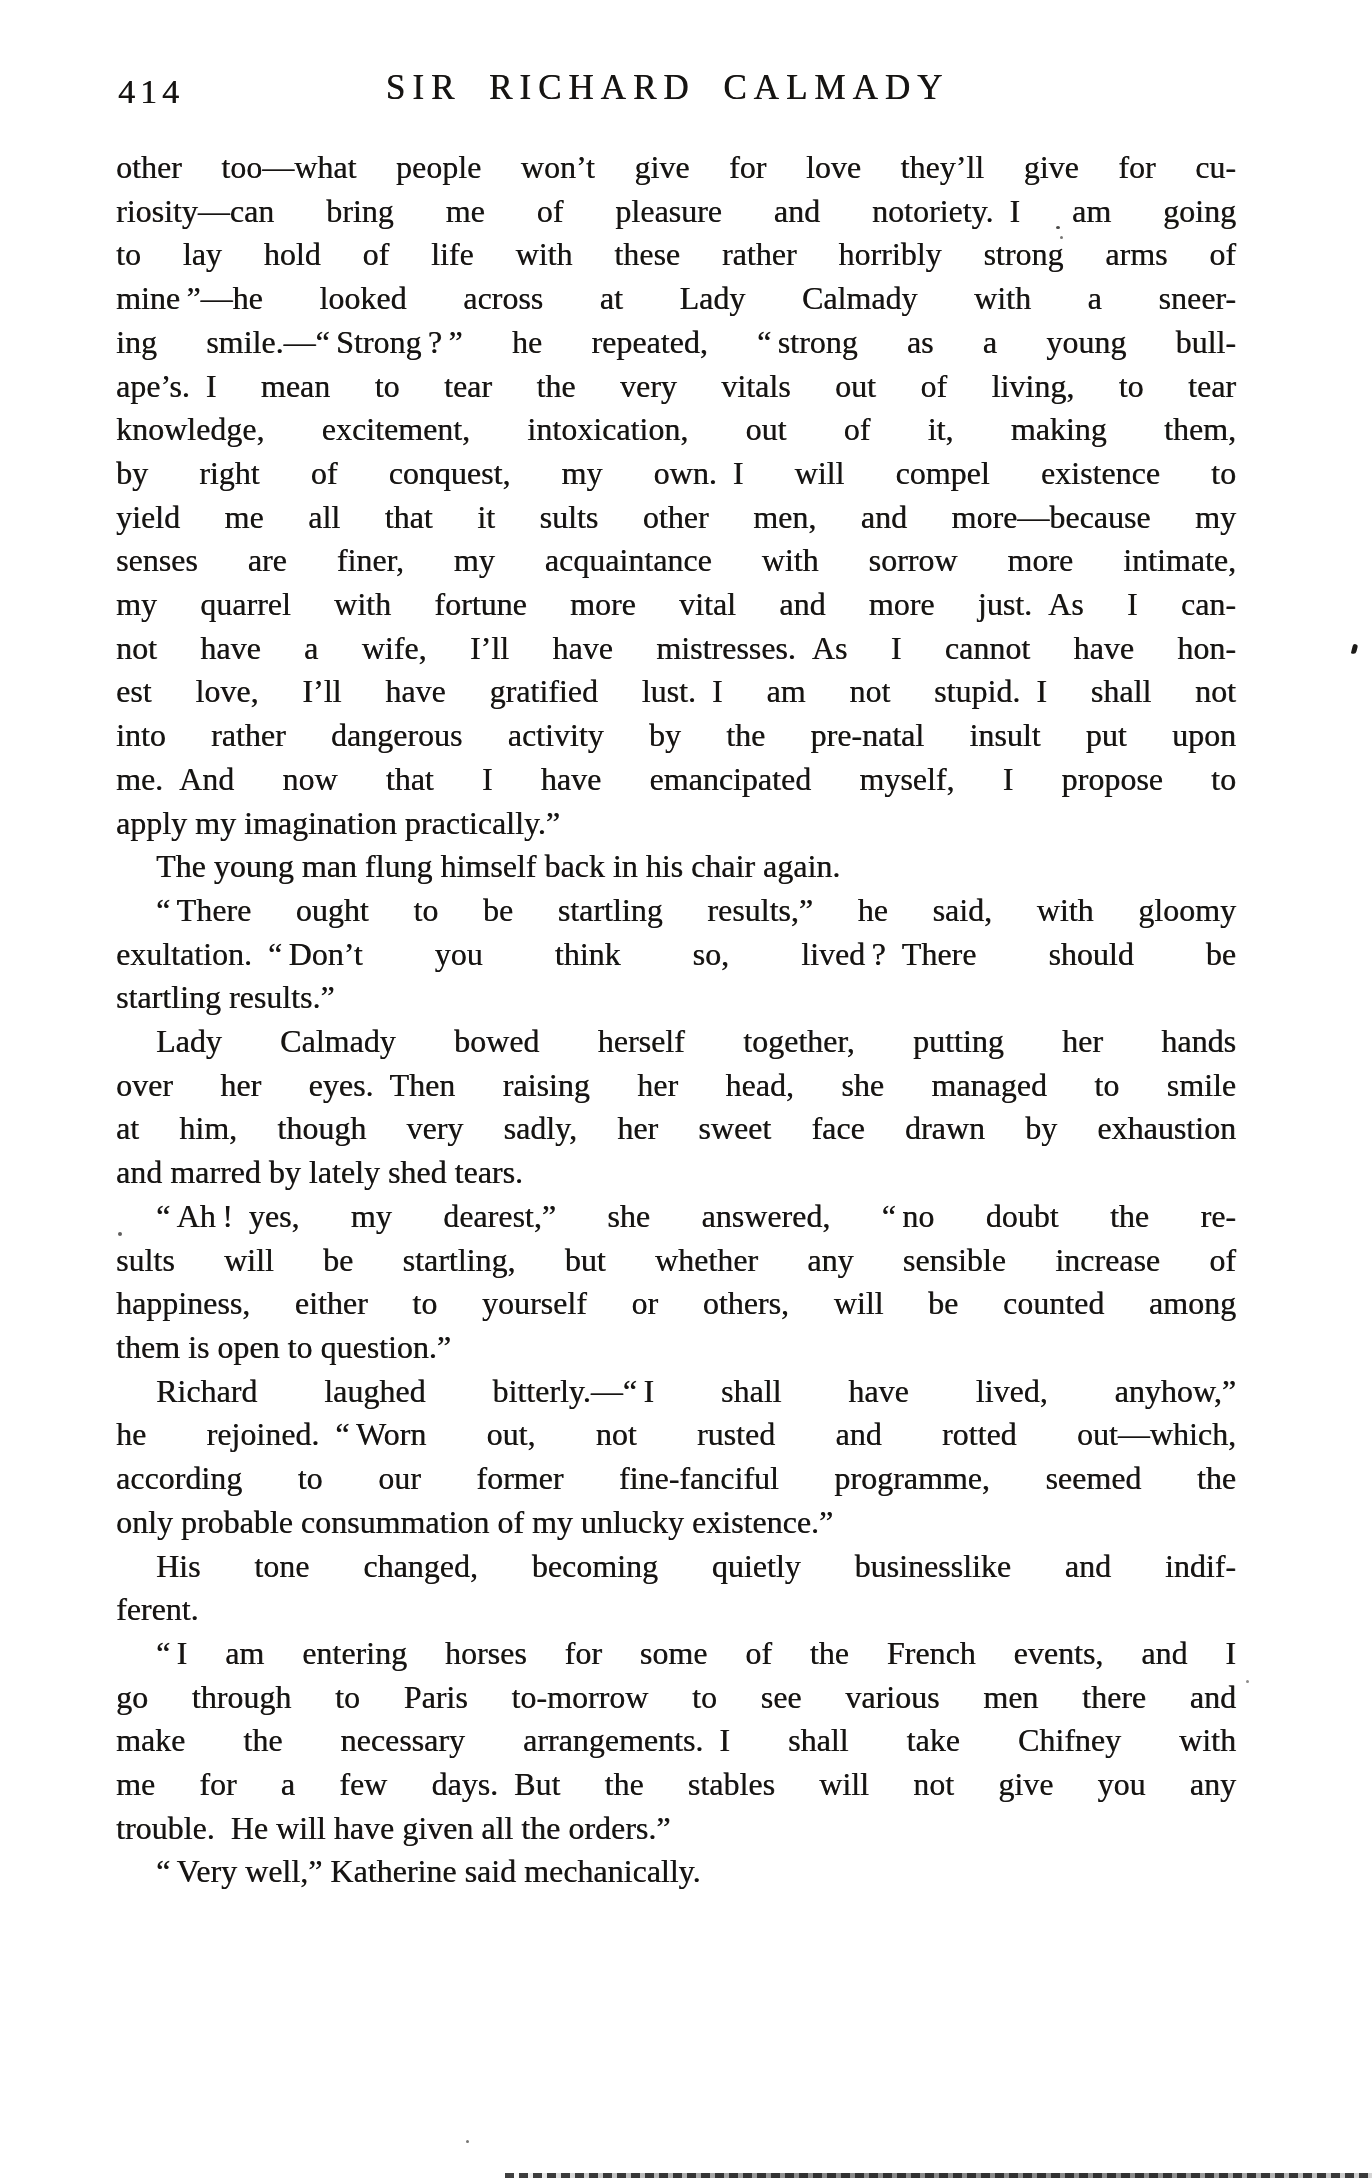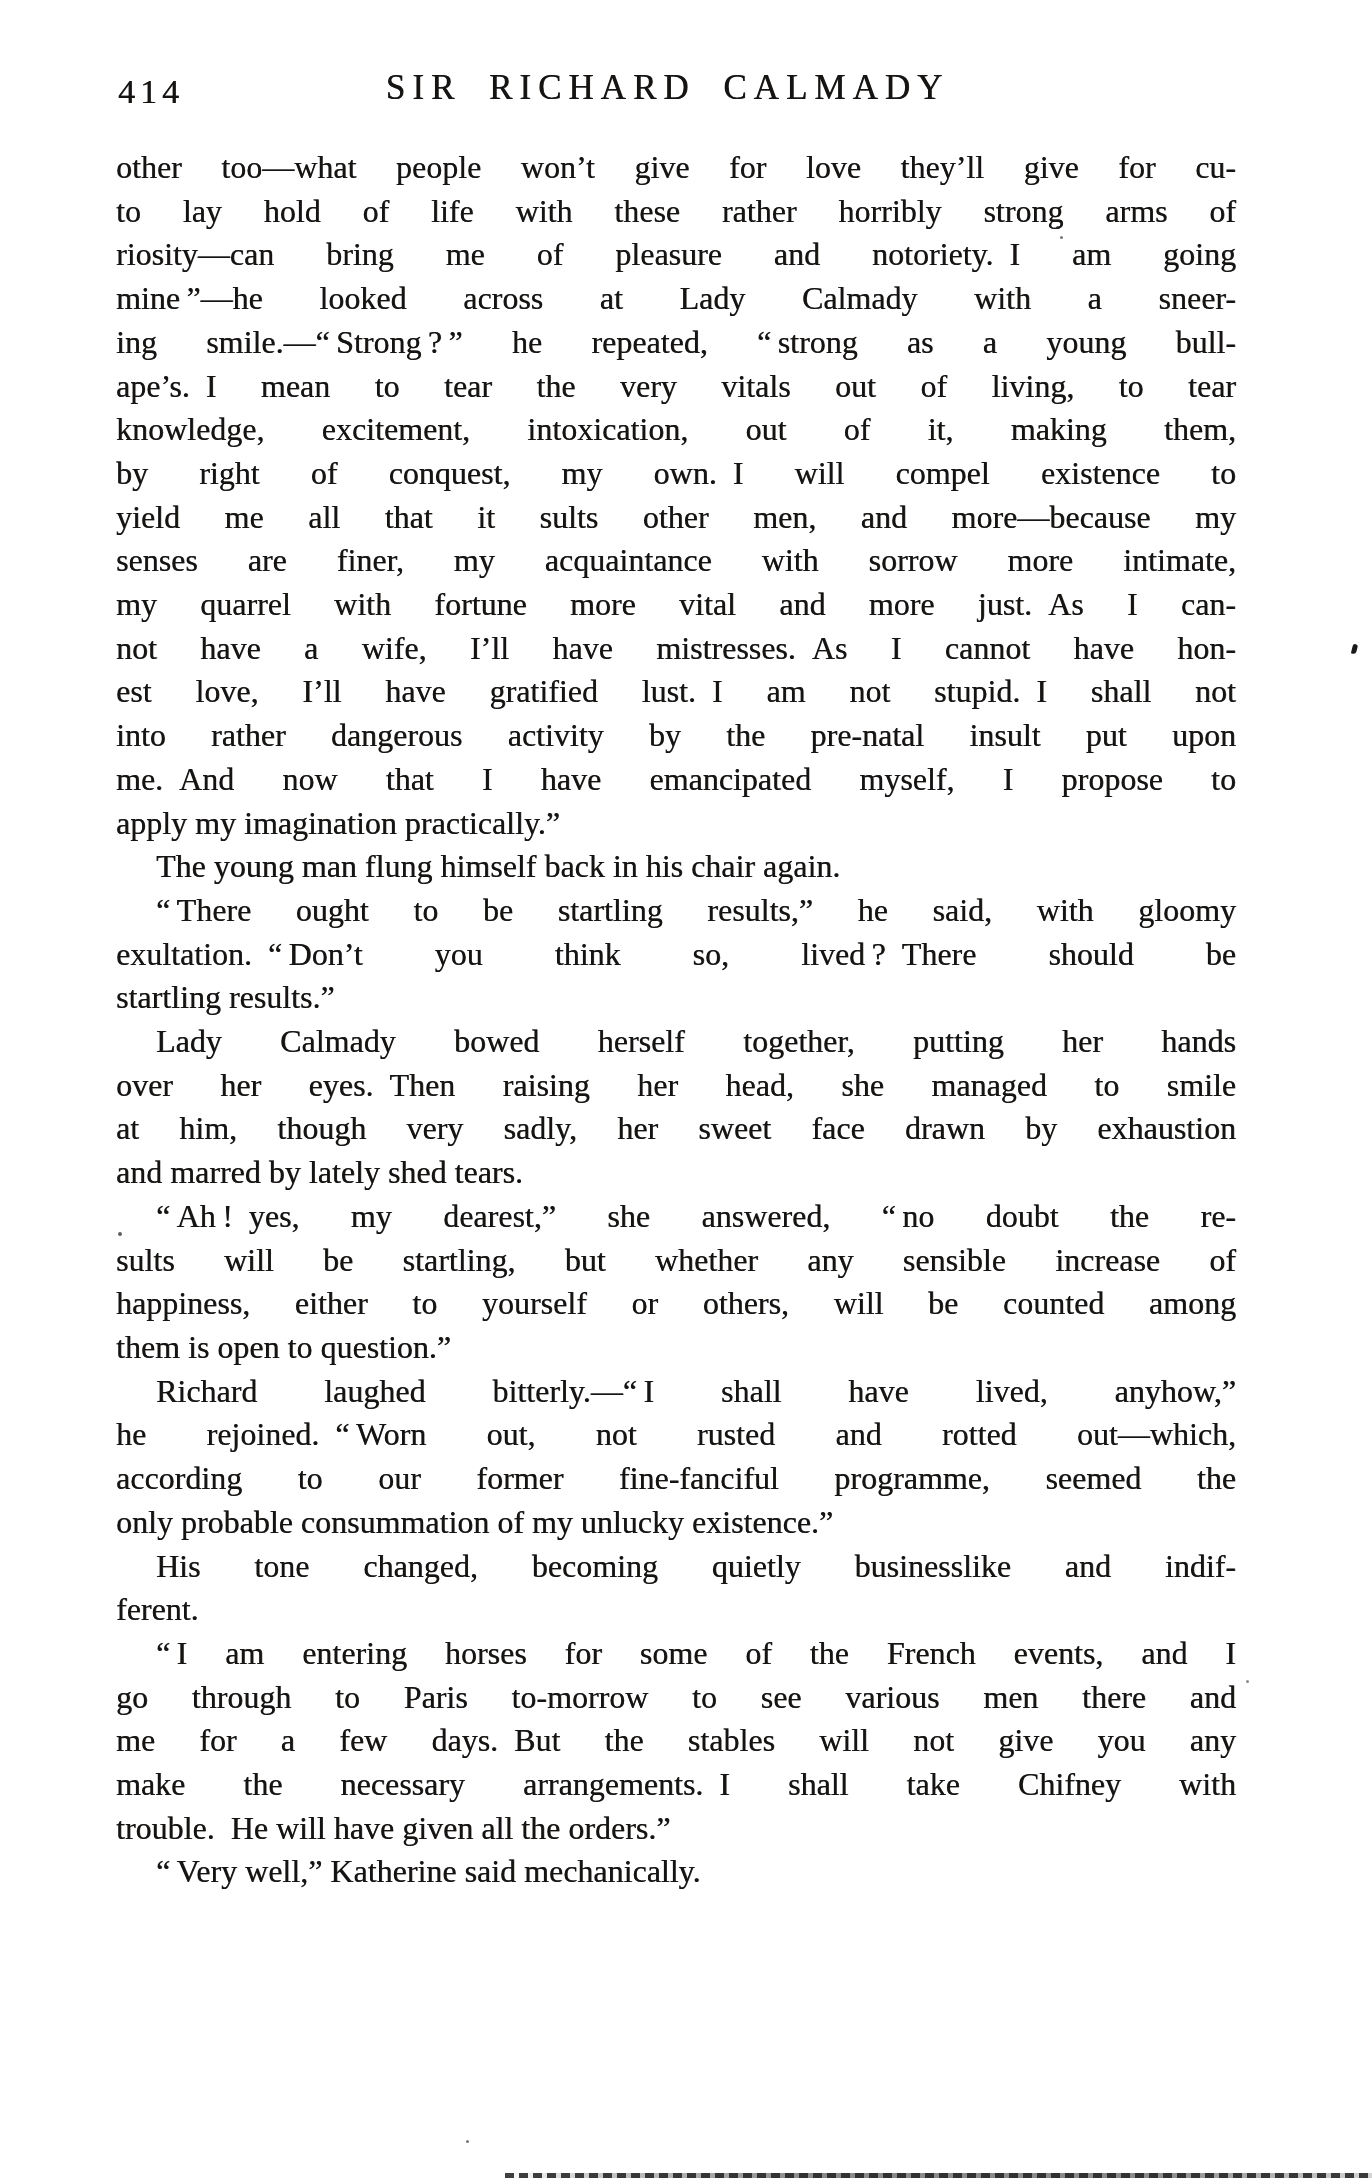--- a/index.html
+++ b/index.html
@@ -65,22 +65,22 @@
 
   <header class="page-header">
     <span class="page-number">414</span>
     <h1 class="running-title">SIR RICHARD CALMADY</h1>
   </header>
 
   <main class="text-block">
 
     <p class="para">
       <span class="line">other too—what people won’t give for love they’ll give for cu-</span>
+      <span class="line">riosity—can bring me of pleasure and notoriety. I am going</span>
       <span class="line">to lay hold of life with these rather horribly strong arms of</span>
-      <span class="line">riosity—can bring me of pleasure and notoriety. I am going</span>
       <span class="line">mine ”—he looked across at Lady Calmady with a sneer-</span>
       <span class="line">ing smile.—“ Strong ? ” he repeated, “ strong as a young bull-</span>
       <span class="line">ape’s. I mean to tear the very vitals out of living, to tear</span>
       <span class="line">knowledge, excitement, intoxication, out of it, making them,</span>
       <span class="line">by right of conquest, my own. I will compel existence to</span>
       <span class="line">yield me all that it sults other men, and more—because my</span>
       <span class="line">senses are finer, my acquaintance with sorrow more intimate,</span>
       <span class="line">my quarrel with fortune more vital and more just. As I can-</span>
       <span class="line">not have a wife, I’ll have mistresses. As I cannot have hon-</span>
       <span class="line">est love, I’ll have gratified lust. I am not stupid. I shall not</span>
@@ -121,22 +121,22 @@
     </p>
 
     <p class="para">
       <span class="line first">His tone changed, becoming quietly businesslike and indif-</span>
       <span class="line last">ferent.</span>
     </p>
 
     <p class="para">
       <span class="line first">“ I am entering horses for some of the French events, and I</span>
       <span class="line">go through to Paris to-morrow to see various men there and</span>
+      <span class="line">make the necessary arrangements. I shall take Chifney with</span>
       <span class="line">me for a few days. But the stables will not give you any</span>
-      <span class="line">make the necessary arrangements. I shall take Chifney with</span>
       <span class="line last">trouble. He will have given all the orders.”</span>
     </p>
 
     <p class="para">
       <span class="line first last">“ Very well,” Katherine said mechanically.</span>
     </p>
 
   </main>
 
   <span class="speck s1"></span>

